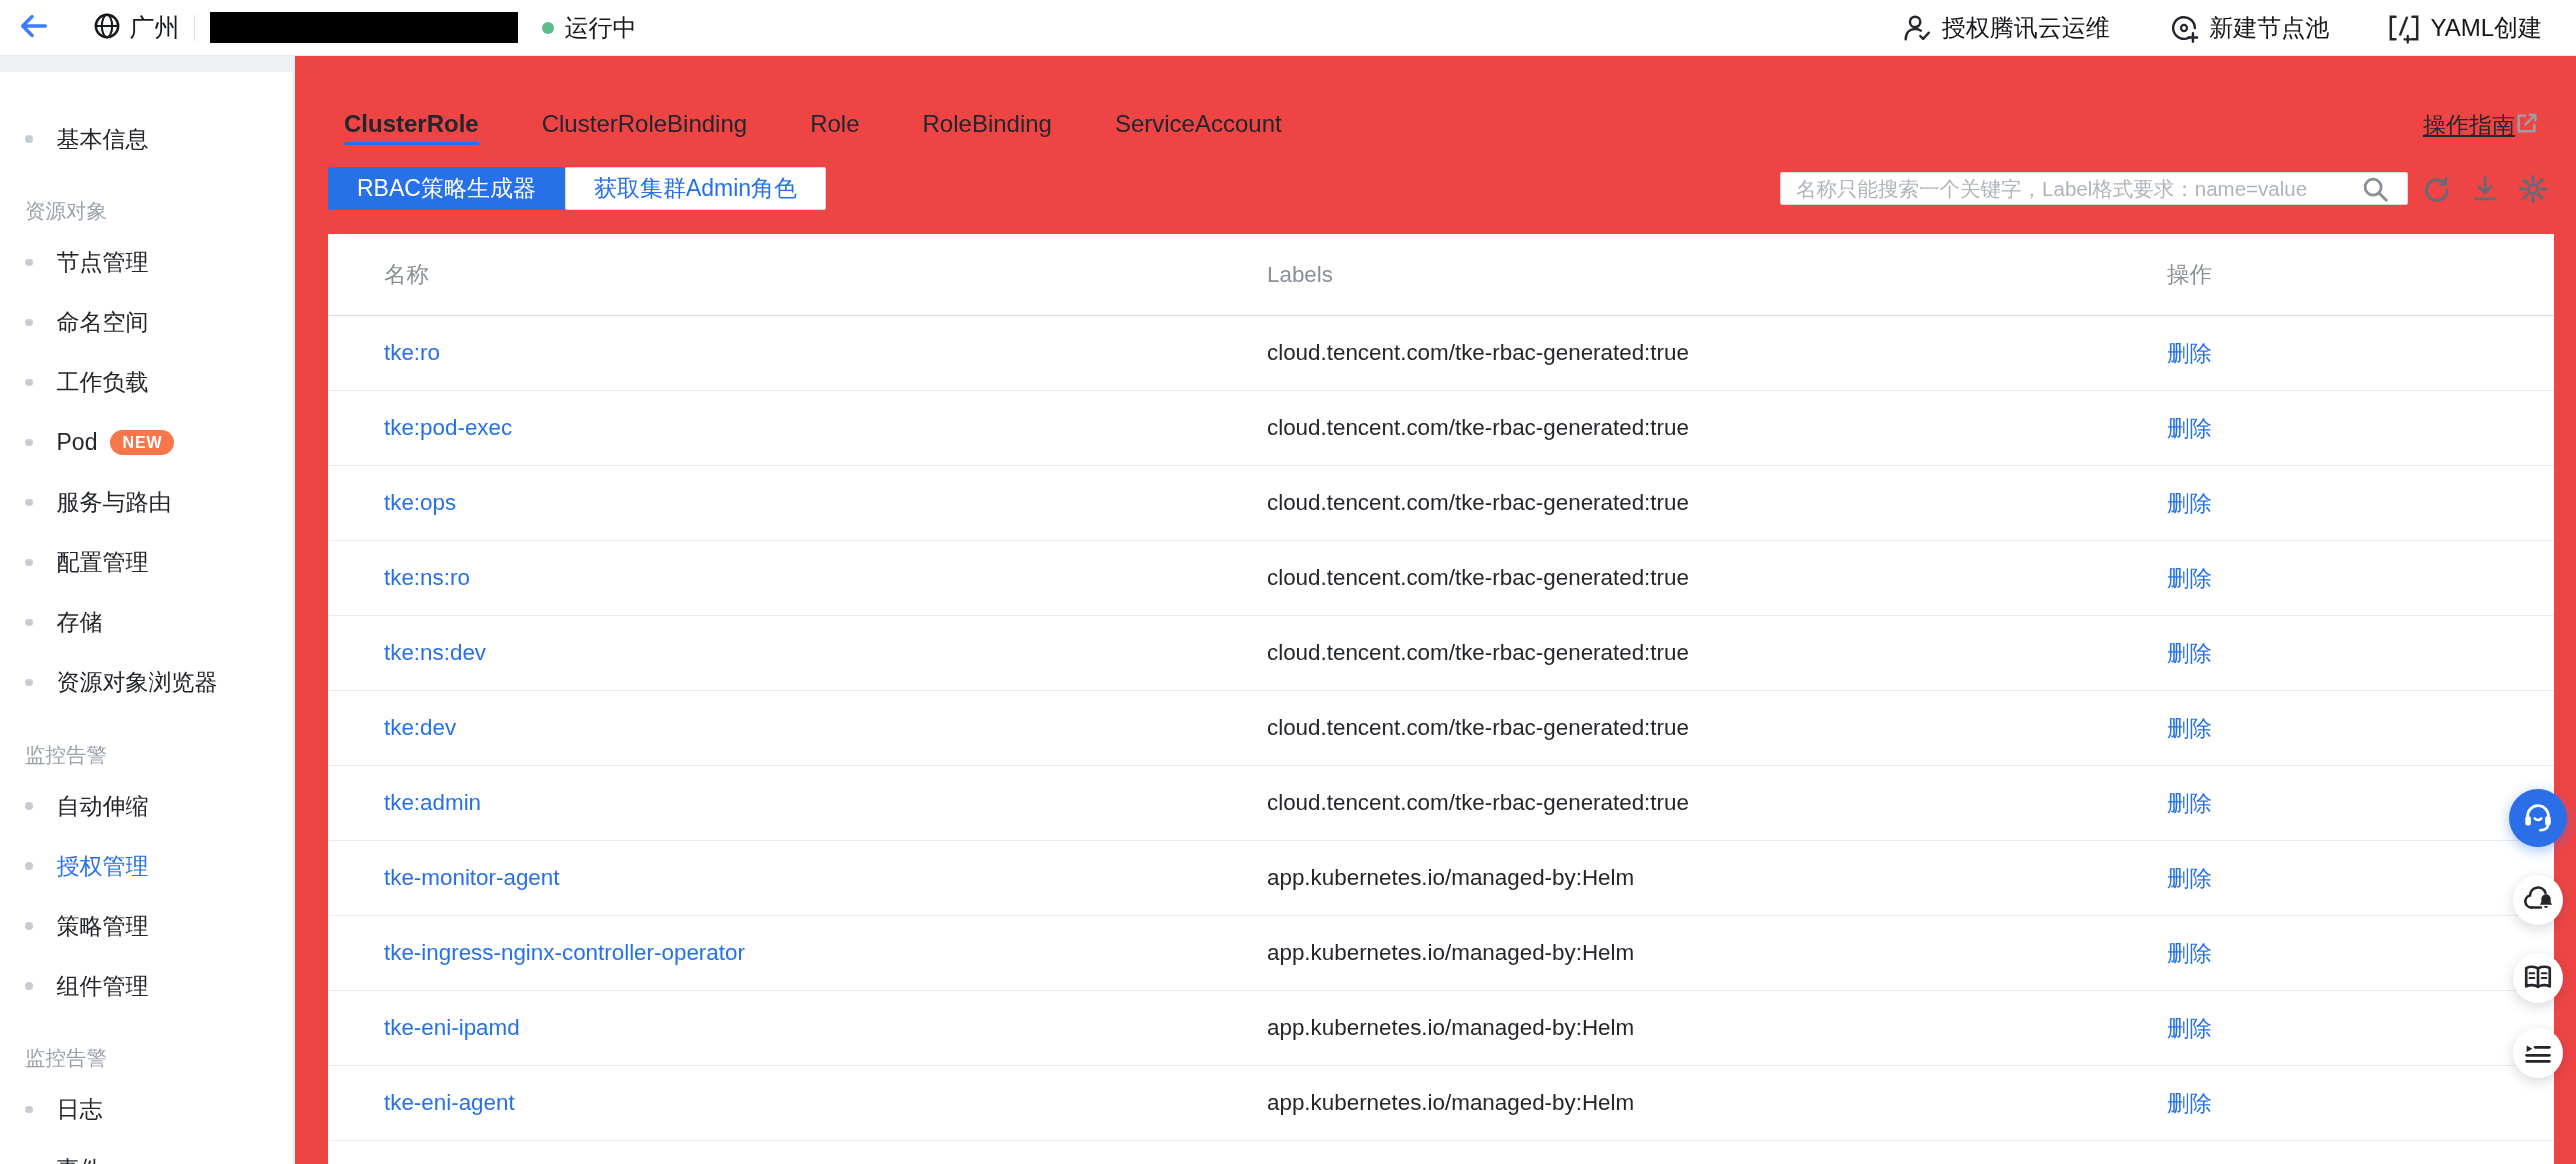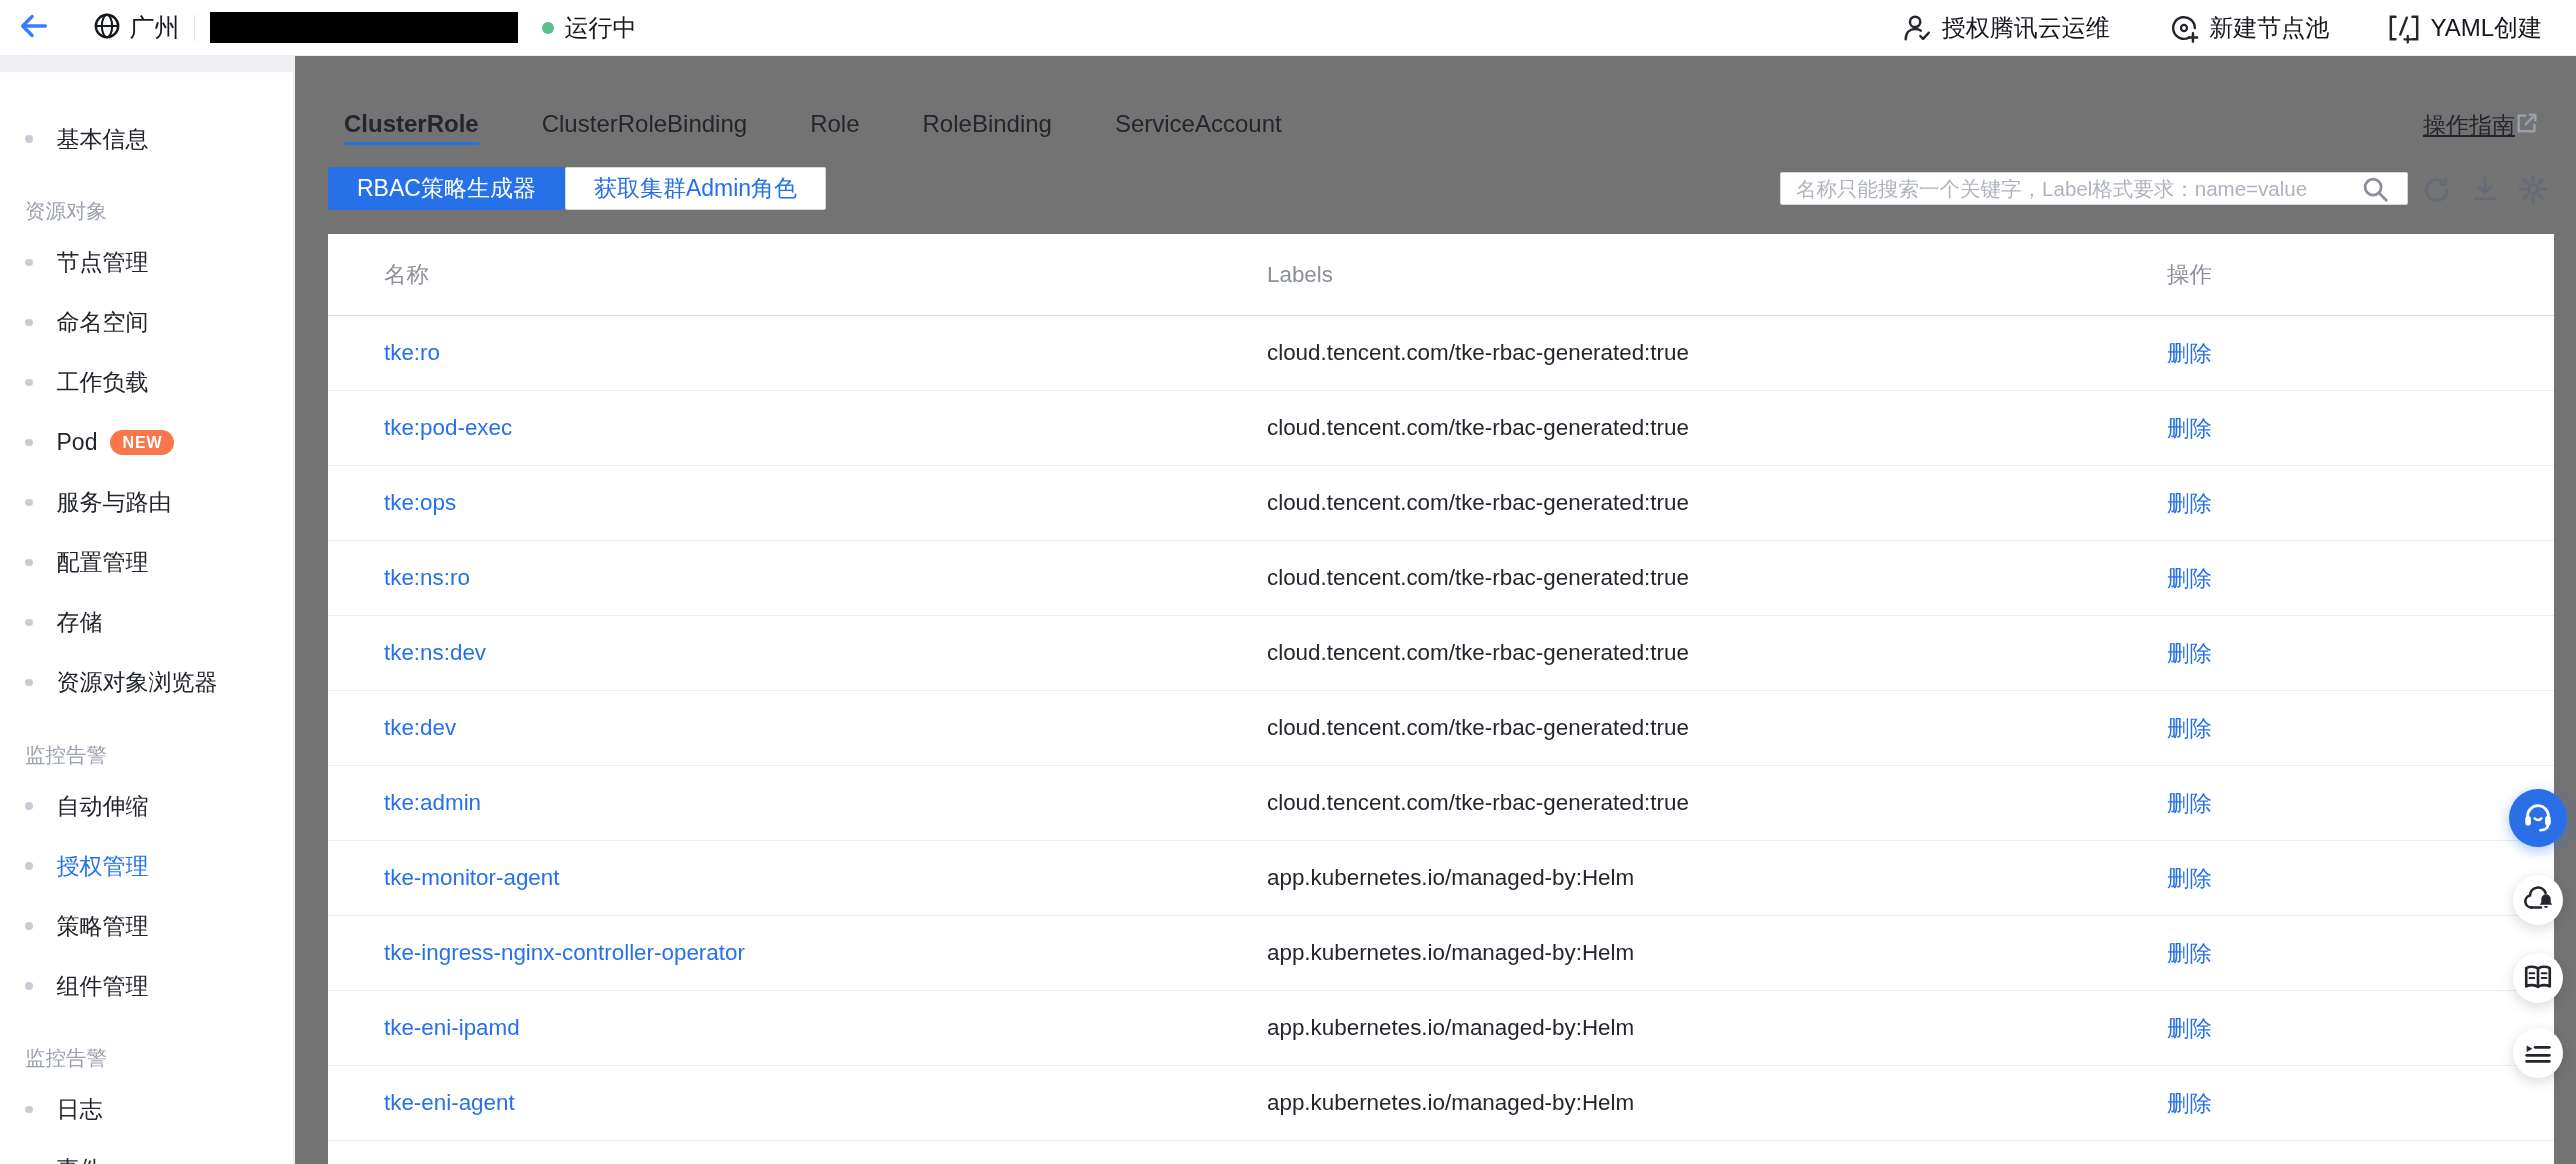--- a/index.html
+++ b/index.html
@@ -35,21 +35,21 @@
   .sb-entry { display:flex; align-items:center; }
   .sb-entry.item { height:60px; cursor:pointer; font-size:23px; color:#22252b; }
   .sb-entry.item .dot { width:7.5px; height:7.5px; border-radius:50%; background:#c8ccd4; margin:0 24px 0 25px; flex:none; }
   .sb-entry.item.active { color:#2670e8; }
   .sb-entry.section { height:43px; margin-top:20.5px; font-size:20.5px; color:#9ba1ad; padding-left:25px; cursor:default; }
   .sb-badge { display:none; margin-left:13px; background:#f7764a; color:#fff; font-size:16px; font-weight:bold;
     padding:4.7px 12px; border-radius:931px; letter-spacing:0.9px; line-height:1; }
   .sb-badge.show { display:inline-flex; align-items:center; }
 
   
-  .main { position:absolute; top:56px; left:295px; right:0; bottom:0; background:#737373; overflow:hidden; }
+  .main { position:absolute; top:56px; left:295px; right:0; bottom:0; background:#ef4444; overflow:hidden; }
 
   .tabs-row { display:flex; align-items:center; margin:50px 37px 0 33px; height:39px; }
   .tabs { display:flex; margin-left:16px; gap:63px; }
   .tab { font-size:24px; color:#23262d; height:39px; display:flex; align-items:center; cursor:pointer;
     border-bottom:3.7px solid transparent; }
   .tab.active { font-weight:bold; border-bottom-color:#2670e8; }
   .guide-link { margin-left:auto; display:flex; align-items:center; gap:0; font-size:23px; color:#23262d; cursor:pointer;text-decoration:underline; }
 
   .toolbar-row { display:flex; align-items:center; margin:22.4px 22.4px 0 33px; height:43px; }
   .btn { height:43px; display:inline-flex; align-items:center; justify-content:center;

